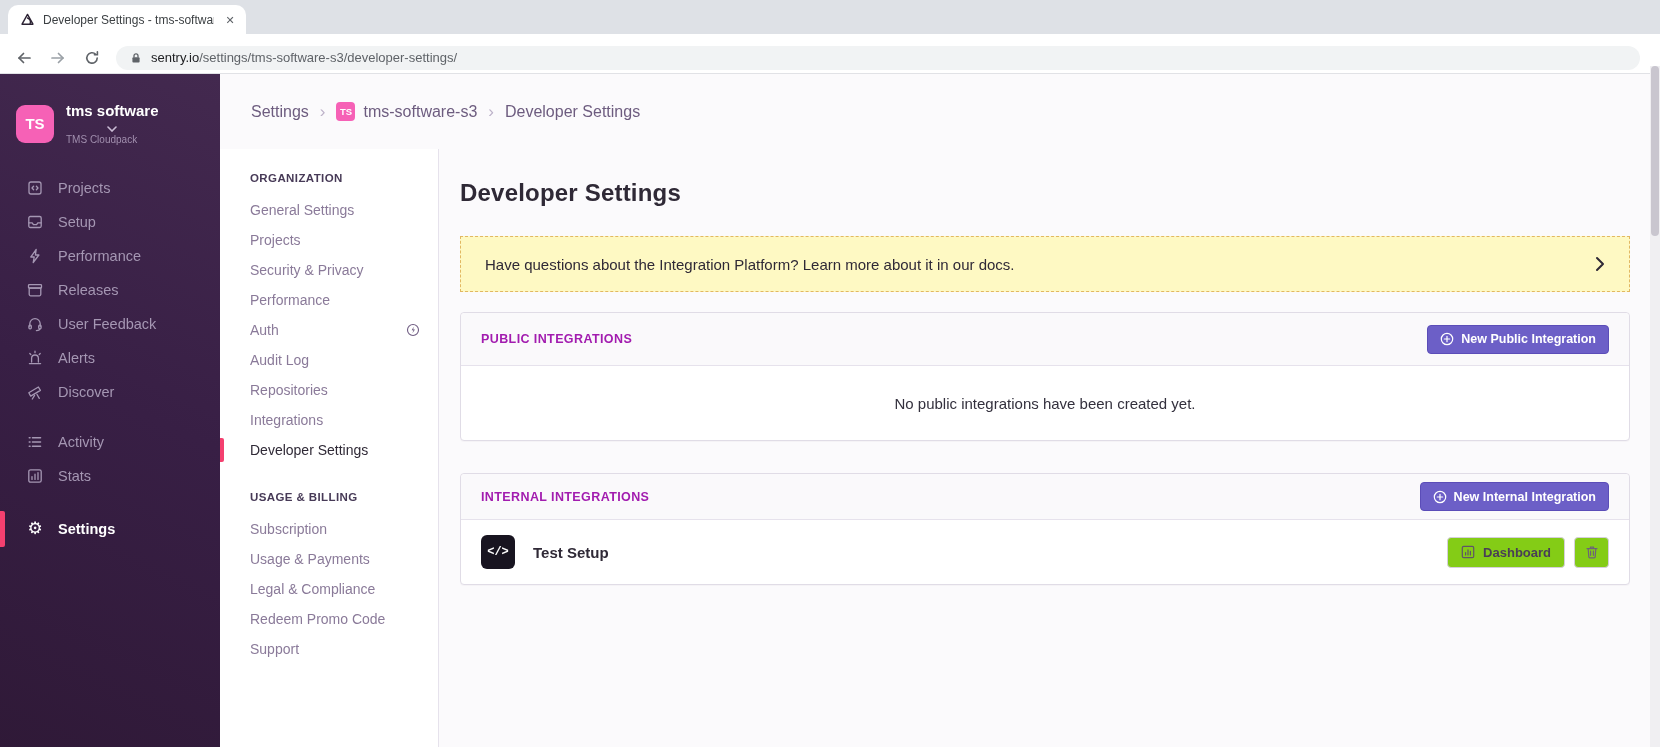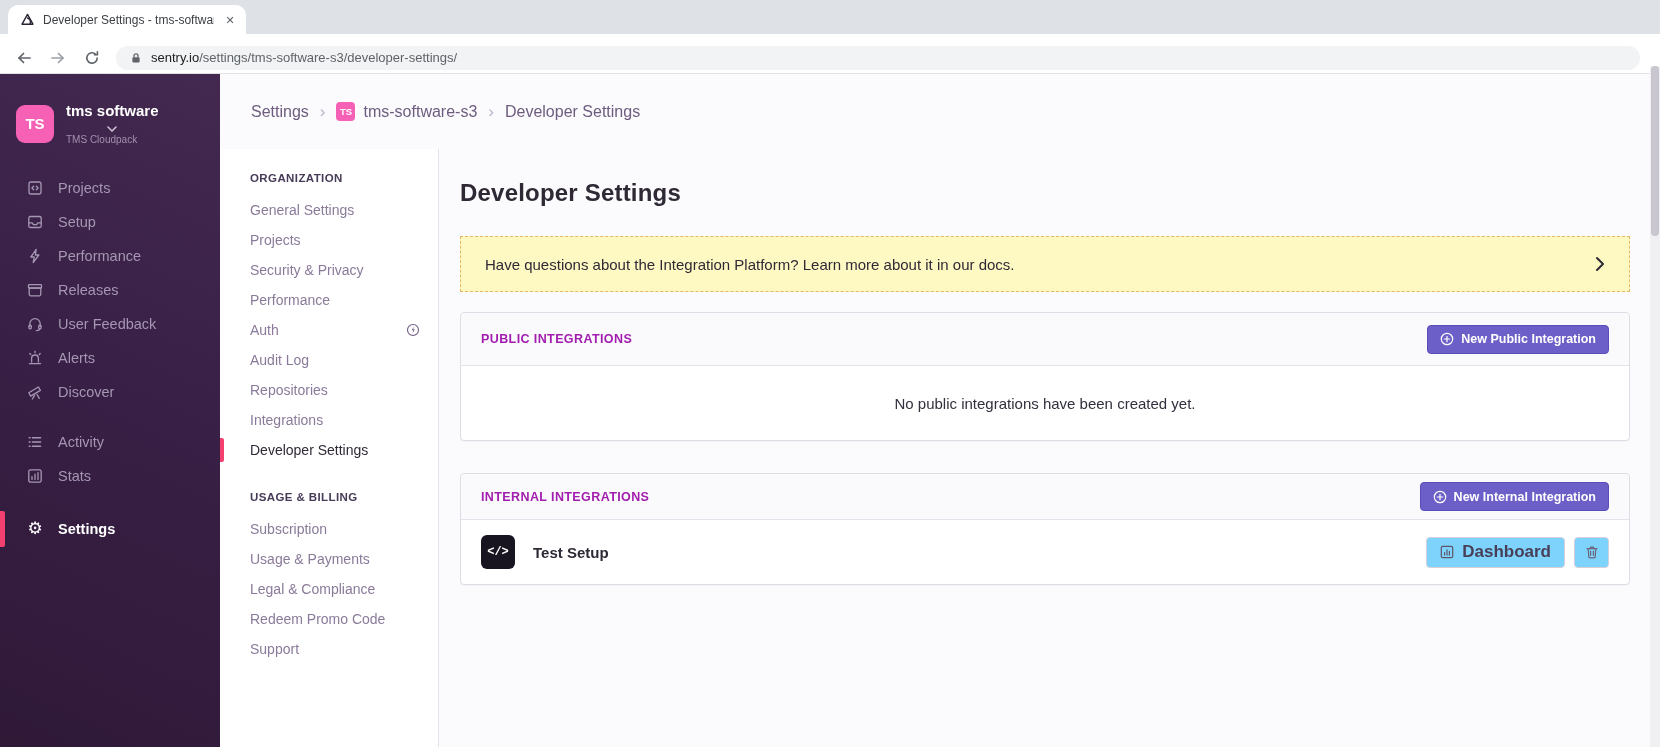--- a/index.html
+++ b/index.html
@@ -87,22 +87,22 @@
     border-radius:4px; color:#fff; font-size:12.5px; font-weight:bold; display:flex; align-items:center;
     gap:7px; padding:0 12px; cursor:pointer; font-family:inherit; }
   .panel-empty { height:74px; display:flex; align-items:center; justify-content:center;
     font-size:15px; color:#33303d; }
   .int-row { height:64px; display:flex; align-items:center; padding:0 20px; }
   .codebox { width:34px; height:34px; background:#181420; border-radius:6px; color:#fff;
     display:flex; align-items:center; justify-content:center;
     font-family:"Liberation Mono","DejaVu Sans Mono",monospace; font-size:12px; font-weight:bold; }
   .int-name { margin-left:18px; font-size:15px; font-weight:600; color:#2f2936; }
   .int-actions { margin-left:auto; display:flex; gap:9px; }
-  .btn-outline { height:31px; background:#7dd3fc; border:1px solid #d5cfdb; border-radius:4px;
-    color:#493e57; font-size:17px; font-weight:600; display:flex; align-items:center; gap:8px;
+  .btn-outline { height:31px; background:#84cc16; border:1px solid #d5cfdb; border-radius:4px;
+    color:#493e57; font-size:13px; font-weight:600; display:flex; align-items:center; gap:8px;
     padding:0 13px; cursor:pointer; font-family:inherit; }
   .btn-outline.iconic { width:35px; padding:0; justify-content:center; }
 
   
   .scrollbar { position:absolute; right:0; top:66px; bottom:0; width:10px; background:#f0eff2; }
   .scrollbar .thumb { position:absolute; top:0; left:1px; width:8px; height:170px; background:#c9c6cf; border-radius:4px; }
 
   svg { display:block; }
 </style>
 </head>

